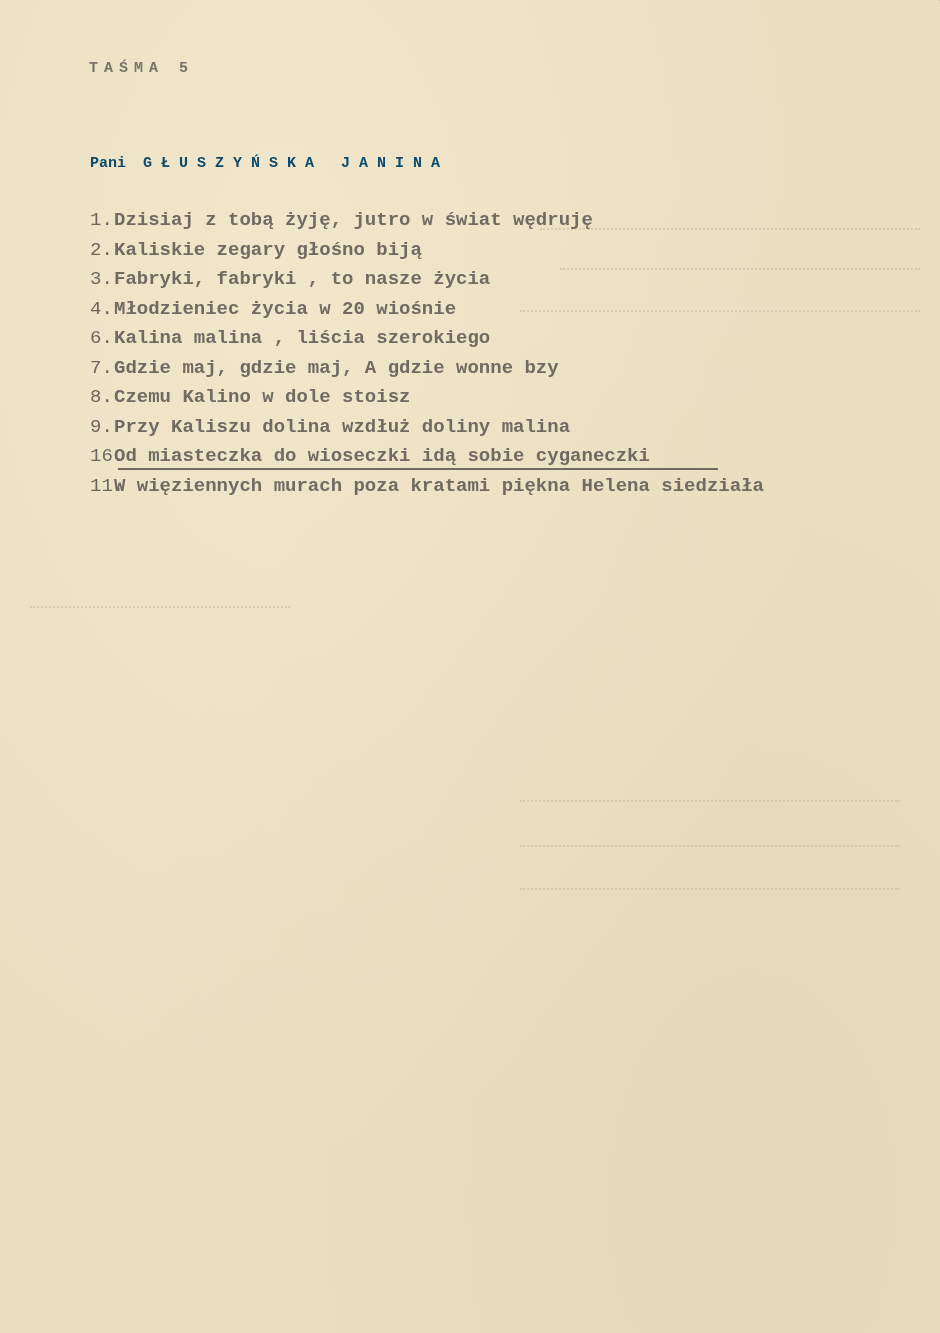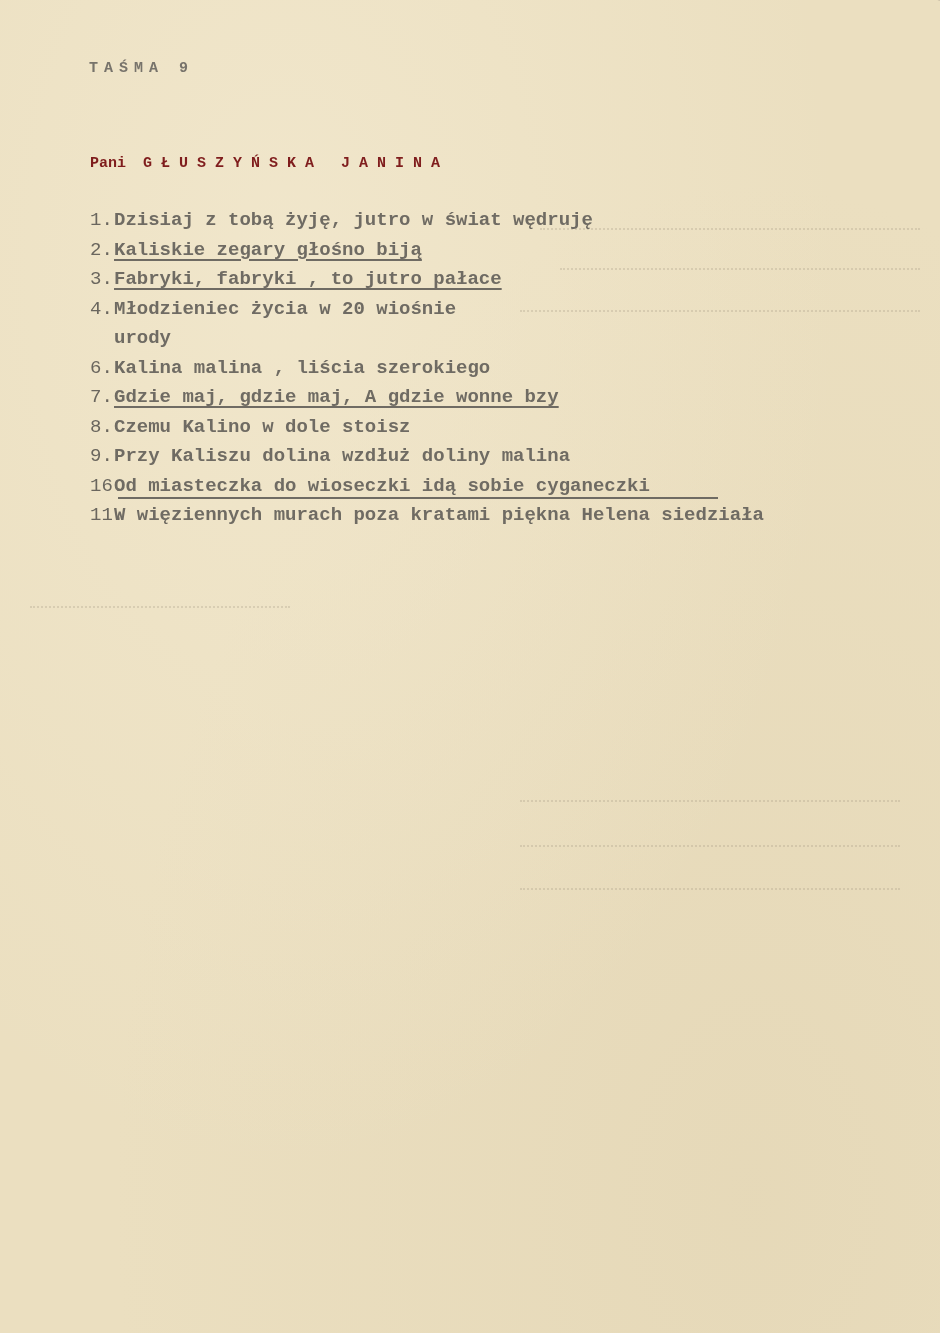--- a/index.html
+++ b/index.html
@@ -25,73 +25,70 @@
   .dots {
     position: absolute; height: 1px;
     border-top: 2px dotted rgba(150,140,120,0.25);
   }
   .tape {
     position: absolute; left: 89px; top: 60px;
     font-size: 15px; letter-spacing: 6px; font-weight: bold; color: #77736b;
   }
   .speaker {
     position: absolute; left: 90px; top: 155px;
-    font-size: 15px; font-weight: bold; color: #7f1d1d;
+    font-size: 15px; font-weight: bold; color: #0c4a6e;
   }
   .speaker .pani { letter-spacing: 0; margin-right: 8px; }
   .speaker .name { letter-spacing: 9px; }
   .songs { position: absolute; left: 90px; top: 206px; width: 830px; }
   .song {
     font-size: 19px; font-weight: bold; line-height: 29.5px; height: 29.5px;
     white-space: nowrap; color: #6f6b63; position: relative;
   }
   .song .num { display: inline-block; width: 24px; font-weight: normal; color: #6a665e; }
-  .song.underlined .title { text-decoration: underline; text-decoration-thickness: 2px; text-underline-offset: 4px; text-decoration-color: #6f6b63; }
+  .song.underlined .title { text-decoration-thickness: 2px; text-underline-offset: 4px; text-decoration-color: #6f6b63; }
   .song.cont { padding-left: 24px; }
   .song.rule-below::after {
     content: ""; position: absolute; left: 28px; width: 600px; bottom: 2px;
     border-bottom: 2px solid #6f6b63;
   }
 </style>
 </head>
 <body>
 
 <div class="paper"></div>
 <div class="corner-mark"></div>
 
 <div class="dots" style="left:540px; top:228px; width:380px;"></div>
 <div class="dots" style="left:560px; top:268px; width:360px;"></div>
 <div class="dots" style="left:520px; top:310px; width:400px;"></div>
 <div class="dots" style="left:30px; top:606px; width:260px;"></div>
 <div class="dots" style="left:520px; top:800px; width:380px;"></div>
 <div class="dots" style="left:520px; top:845px; width:380px;"></div>
 <div class="dots" style="left:520px; top:888px; width:380px;"></div>
 
-<div class="tape">TAŚMA 9</div>
+<div class="tape">TAŚMA 5</div>
 
 <div class="speaker">
   <span class="pani">Pani</span>
   <span class="name">GŁUSZYŃSKA JANINA</span>
 </div>
 
 <div class="songs">
   <div class="song">
     <span class="num">1.</span><span class="title">Dzisiaj z tobą żyję, jutro w świat wędruję</span>
   </div>
   <div class="song underlined">
     <span class="num">2.</span><span class="title">Kaliskie zegary głośno biją</span>
   </div>
   <div class="song underlined">
-    <span class="num">3.</span><span class="title">Fabryki, fabryki , to jutro pałace</span>
+    <span class="num">3.</span><span class="title">Fabryki, fabryki , to nasze życia</span>
   </div>
   <div class="song">
     <span class="num">4.</span><span class="title">Młodzieniec życia w 20 wiośnie</span>
-  </div>
-  <div class="song cont">
-    <span class="title">urody</span>
   </div>
   <div class="song">
     <span class="num">6.</span><span class="title">Kalina malina , liścia szerokiego</span>
   </div>
   <div class="song underlined">
     <span class="num">7.</span><span class="title">Gdzie maj, gdzie maj, A gdzie wonne bzy</span>
   </div>
   <div class="song">
     <span class="num">8.</span><span class="title">Czemu Kalino w dole stoisz</span>
   </div>

